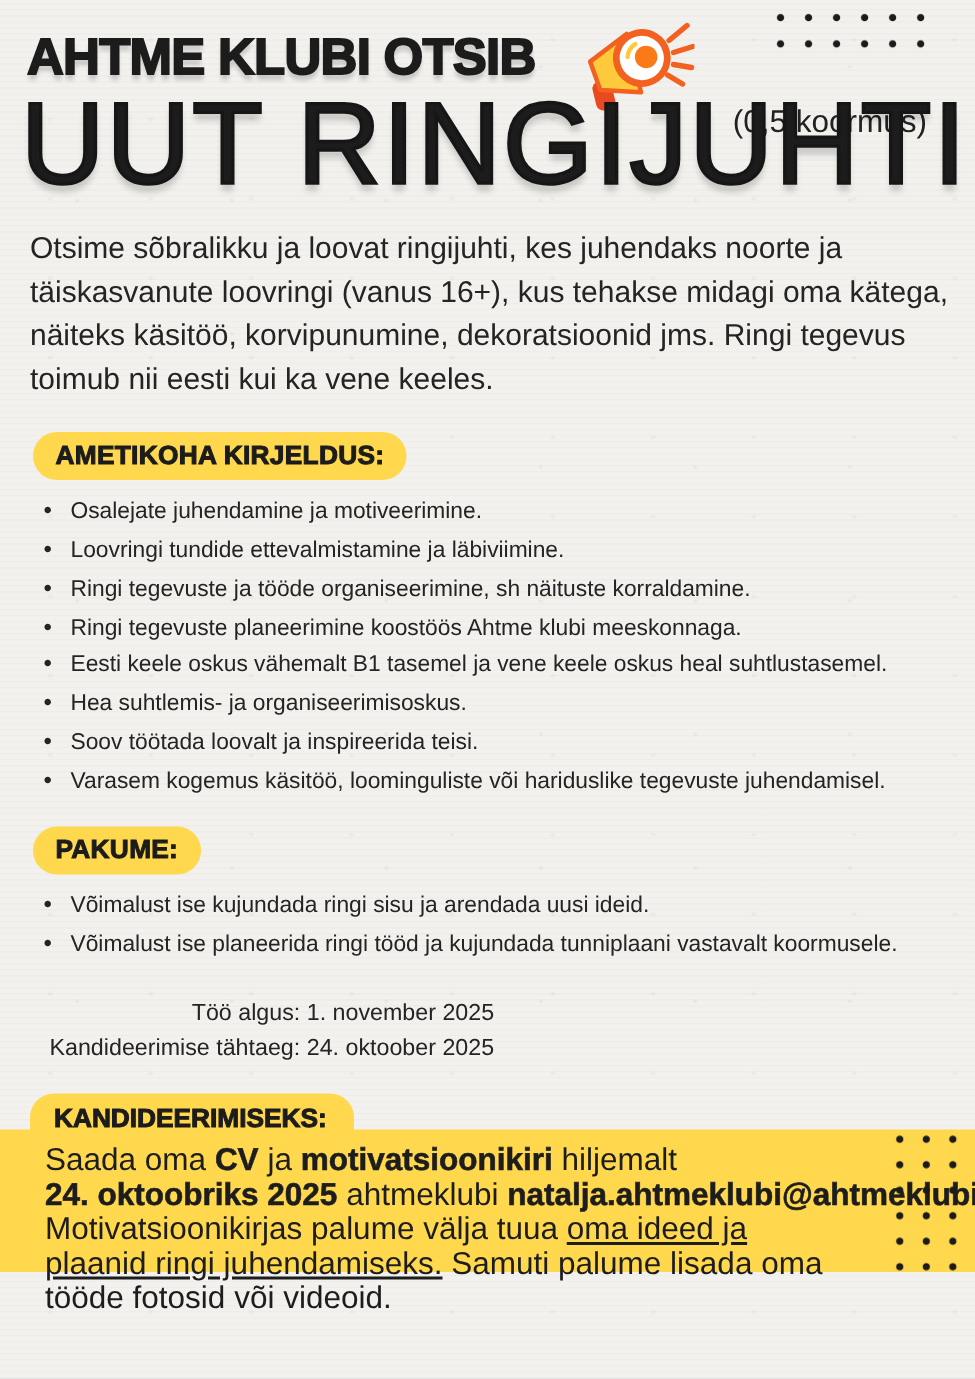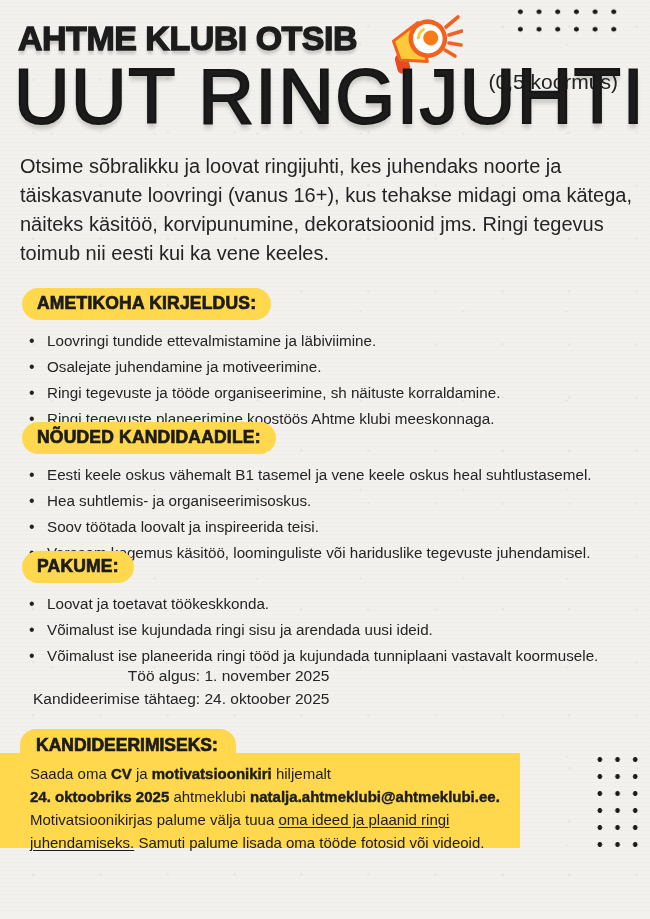--- a/index.html
+++ b/index.html
@@ -95,25 +95,25 @@
     position: absolute; top: 729px; left: 20px;
     background: #ffd84e;
     border-radius: 16px 16px 16px 0;
     padding: 6px 18px 20px 16px;
     font-size: 17.5px; font-weight: 800;
     -webkit-text-stroke: 0.7px #1c1c1c;
     white-space: nowrap;
     z-index: 1;
   }
   .apply-box {
-    position: absolute; top: 753px; left: 0; width: 520px; height: 95px;
+    position: absolute; top: 753px; left: 0; width: 650px; height: 95px;
     background: #ffd84e;
     padding: 9px 0 0 30px;
     z-index: 2;
-    font-size: 15px; line-height: 23px; color: #1d1d1d;
+    font-size: 21px; line-height: 23px; color: #1d1d1d;
   }
   .apply-box .line { white-space: nowrap; }
   .apply-box .para { max-width: 532px; white-space: normal; }
   .apply-box .b { font-weight: 700; -webkit-text-stroke: 0.4px #1d1d1d; }
   .apply-box .u { text-decoration: underline; text-underline-offset: 2px; }
 
   .outro {
     position: absolute; top: 856px; left: 25px; width: 520px;
     font-size: 17.5px; font-style: italic; line-height: 26px; color: #242424;
   }
@@ -148,41 +148,39 @@
 
   <div class="workload">(0,5 koormus)</div>
 
   <div class="main-title">UUT RINGIJUHTI</div>
 
   <p class="intro">Otsime sõbralikku ja loovat ringijuhti, kes juhendaks noorte ja täiskasvanute loovringi (vanus 16+), kus tehakse midagi oma kätega, näiteks käsitöö, korvipunumine, dekoratsioonid jms. Ringi tegevus toimub nii eesti kui ka vene keeles.</p>
 
   <section class="section section-1">
     <span class="pill">AMETIKOHA KIRJELDUS:</span>
     <ul class="bullets">
+      <li>Osalejate juhendamine ja motiveerimine.</li>
       <li>Loovringi tundide ettevalmistamine ja läbiviimine.</li>
-      <li>Osalejate juhendamine ja motiveerimine.</li>
       <li>Ringi tegevuste ja tööde organiseerimine, sh näituste korraldamine.</li>
       <li>Ringi tegevuste planeerimine koostöös Ahtme klubi meeskonnaga.</li>
     </ul>
   </section>
 
   <section class="section section-2">
-    <span class="pill">NÕUDED KANDIDAADILE:</span>
     <ul class="bullets">
       <li>Eesti keele oskus vähemalt B1 tasemel ja vene keele oskus heal suhtlustasemel.</li>
       <li>Hea suhtlemis- ja organiseerimisoskus.</li>
       <li>Soov töötada loovalt ja inspireerida teisi.</li>
       <li>Varasem kogemus käsitöö, loominguliste või hariduslike tegevuste juhendamisel.</li>
     </ul>
   </section>
 
   <section class="section section-3">
     <span class="pill">PAKUME:</span>
     <ul class="bullets">
-      <li>Loovat ja toetavat töökeskkonda.</li>
       <li>Võimalust ise kujundada ringi sisu ja arendada uusi ideid.</li>
       <li>Võimalust ise planeerida ringi tööd ja kujundada tunniplaani vastavalt koormusele.</li>
     </ul>
   </section>
 
   <div class="dates">
     <div>Töö algus: 1. november 2025</div>
     <div>Kandideerimise tähtaeg: 24. oktoober 2025</div>
   </div>
 

